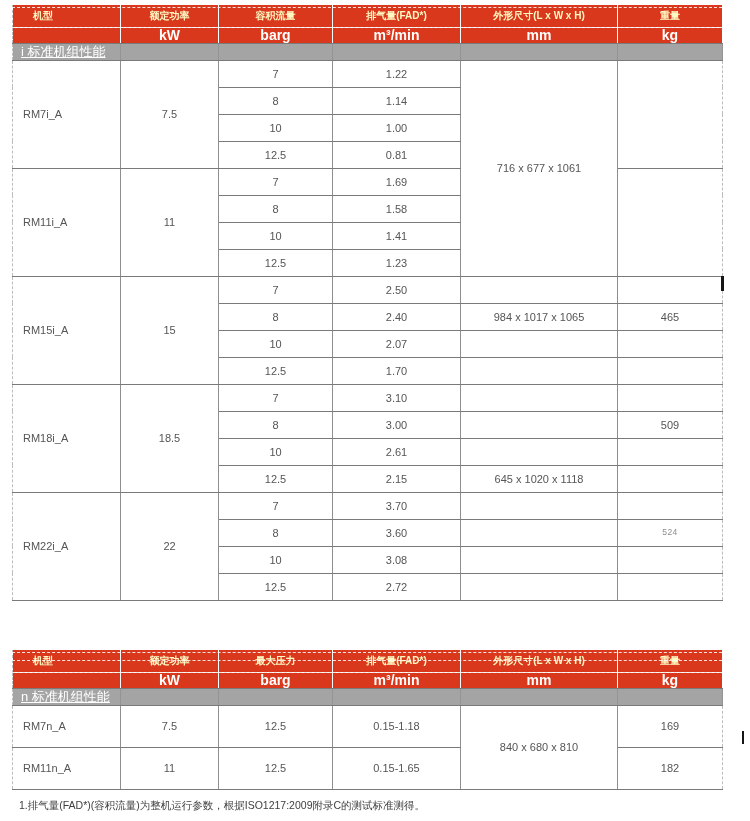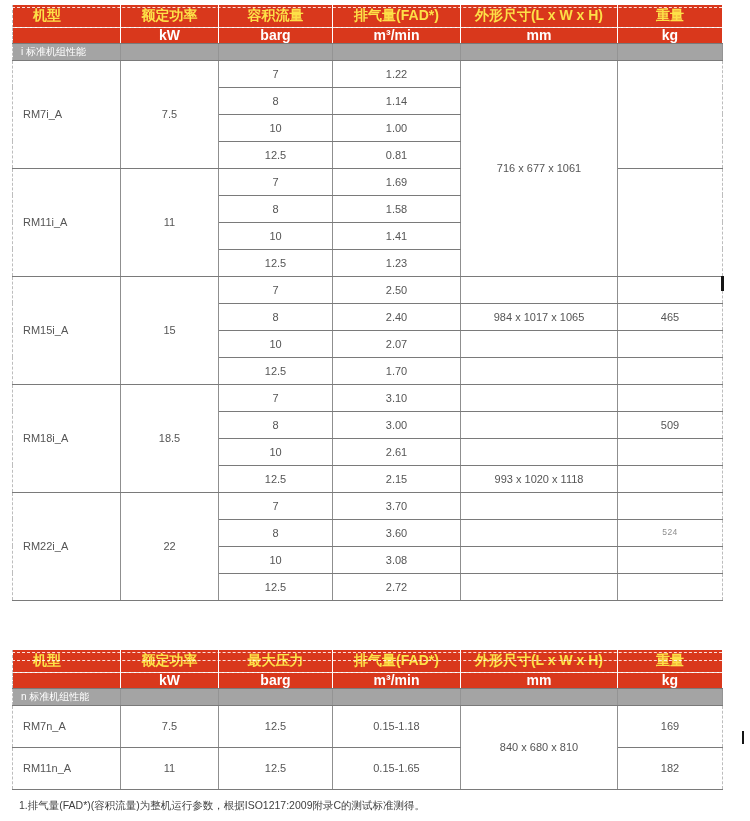--- a/index.html
+++ b/index.html
@@ -22,35 +22,35 @@
   .tbl td{
     border-right:1px solid #8f8f8f;
     border-bottom:1px solid #7a7a7a;
     text-align:center;vertical-align:middle;
     color:#555555;font-size:11px;line-height:1.1;
     padding:0;overflow:hidden;white-space:nowrap;
   }
   
   tr.hrow{height:22px;}
   tr.hrow td{
-    background:#d9381c;color:#fde047;font-weight:bold;font-size:14px;
+    background:#d9381c;color:#fef9c3;font-weight:bold;font-size:10px;
     border-right:1px solid transparent;border-bottom:1px dashed #f2e9e6;
   }
   tr.hrow td.h-model{text-align:left;padding-left:20px;}
   
   tr.urow{height:13px;}
   tr.urow td{
     background:#d9381c;color:#ffffff;font-weight:bold;font-size:14px;
     border-right:1px solid transparent;border-bottom:1px solid #7a7a7a;
   }
   tr.urow td.sep{border-left:1px solid #8f8f8f;}
   
   tr.band td{
-    background:#a4a4a4;color:#ffffff;font-size:10px;
-    border-right:1px solid #949494;border-bottom:1px solid #7a7a7a;
+    background:#a4a4a4;color:#ffffff;font-size:13px;
+    border-right:1px solid #949494;border-bottom:1px solid #7a7a7a;text-decoration:underline;
   }
   tr.band td.bandlabel{text-align:left;padding-left:8px;}
   .t1 tr.band{height:17px;}
   .t2 tr.band{height:17px;padding-left:16px;}
   
   .t1 tr.r{height:27px;}
   .t2 tr.r{height:42px;}
   td.modelc{text-align:left;padding-left:10px;}
   td.edge-l{border-left:1px dashed #bdbdbd;}
   td.edge-r{border-right:1px dashed #bdbdbd;}
@@ -194,21 +194,21 @@
 </tr>
 <tr class="r">
   <td>10</td>
   <td>2.61</td>
   <td></td>
   <td class="edge-r"></td>
 </tr>
 <tr class="r">
   <td>12.5</td>
   <td>2.15</td>
-  <td>993 x 1020 x 1118</td>
+  <td>645 x 1020 x 1118</td>
   <td class="edge-r"></td>
 </tr>
 
 <tr class="r">
   <td class="modelc edge-l" rowspan="4">RM22i_A</td>
   <td rowspan="4">22</td>
   <td>7</td>
   <td>3.70</td>
   <td></td>
   <td class="edge-r"></td>

